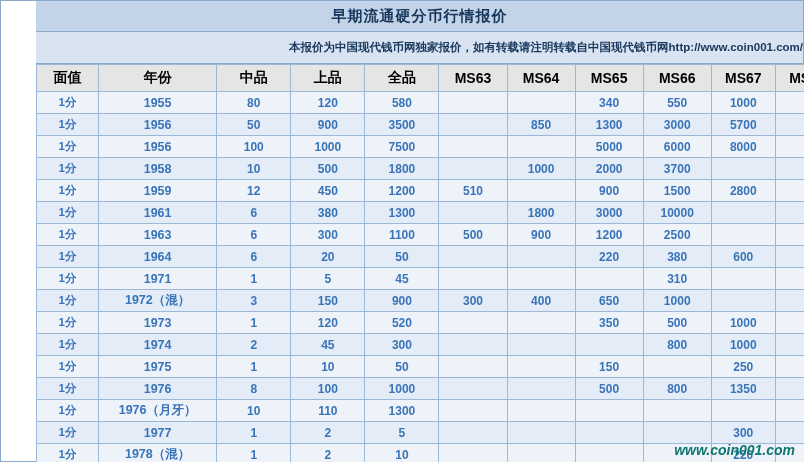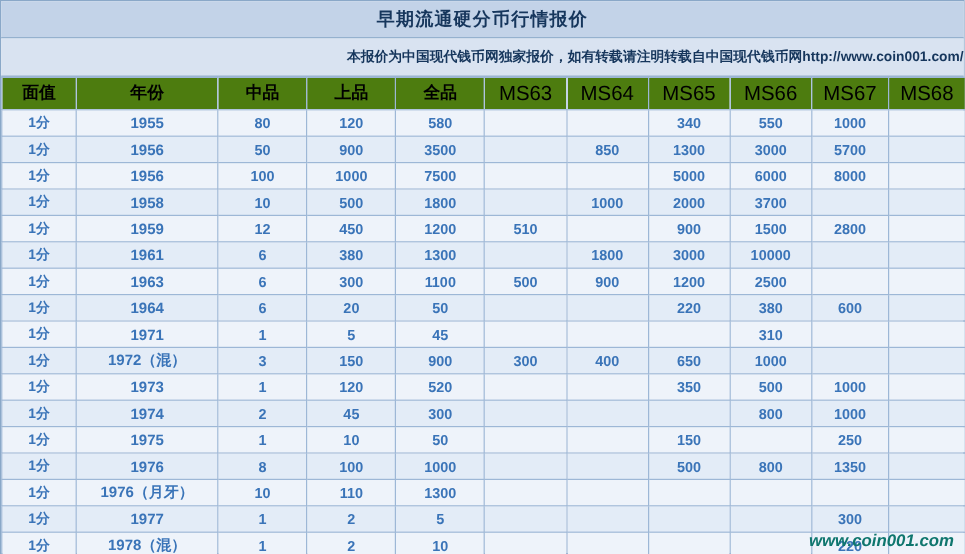--- a/index.html
+++ b/index.html
@@ -13,20 +13,21 @@
     font-family: "Liberation Sans", sans-serif;
     overflow: hidden;
   }
   .page {
     position: relative;
     width: 804px;
     height: 462px;
     box-sizing: border-box;
     border: 1px solid #8aa8c8;
     background: #ffffff;
+    padding-left: 35px;
   }
   .title-bar {
     height: 30px;
     background: #c3d3e8;
     border-bottom: 1px solid #8aa8c8;
     display: flex;
     align-items: center;
     justify-content: center;
   }
   .title-bar .title-text {
@@ -69,29 +70,29 @@
     border: 1px solid #9db7d6;
     height: 21px;
     text-align: center;
     vertical-align: middle;
     font-size: 12px;
     padding: 0;
     overflow: hidden;
     white-space: nowrap;
   }
   table.grid thead th {
-    background: #4d7c0f;
+    background: #e5e5e5;
     color: #000000;
     font-weight: bold;
     font-size: 14px;
     height: 26px;
   }
   table.grid thead th.ms {
-    font-weight: normal;
-    font-size: 17px;
+    font-weight: bold;
+    font-size: 14px;
   }
   table.grid tbody td {
     background: #eef3fa;
     color: #3a74b8;
     font-weight: bold;
   }
   table.grid tbody tr.alt td {
     background: #e3ecf7;
   }
   table.grid tbody td.denom {

